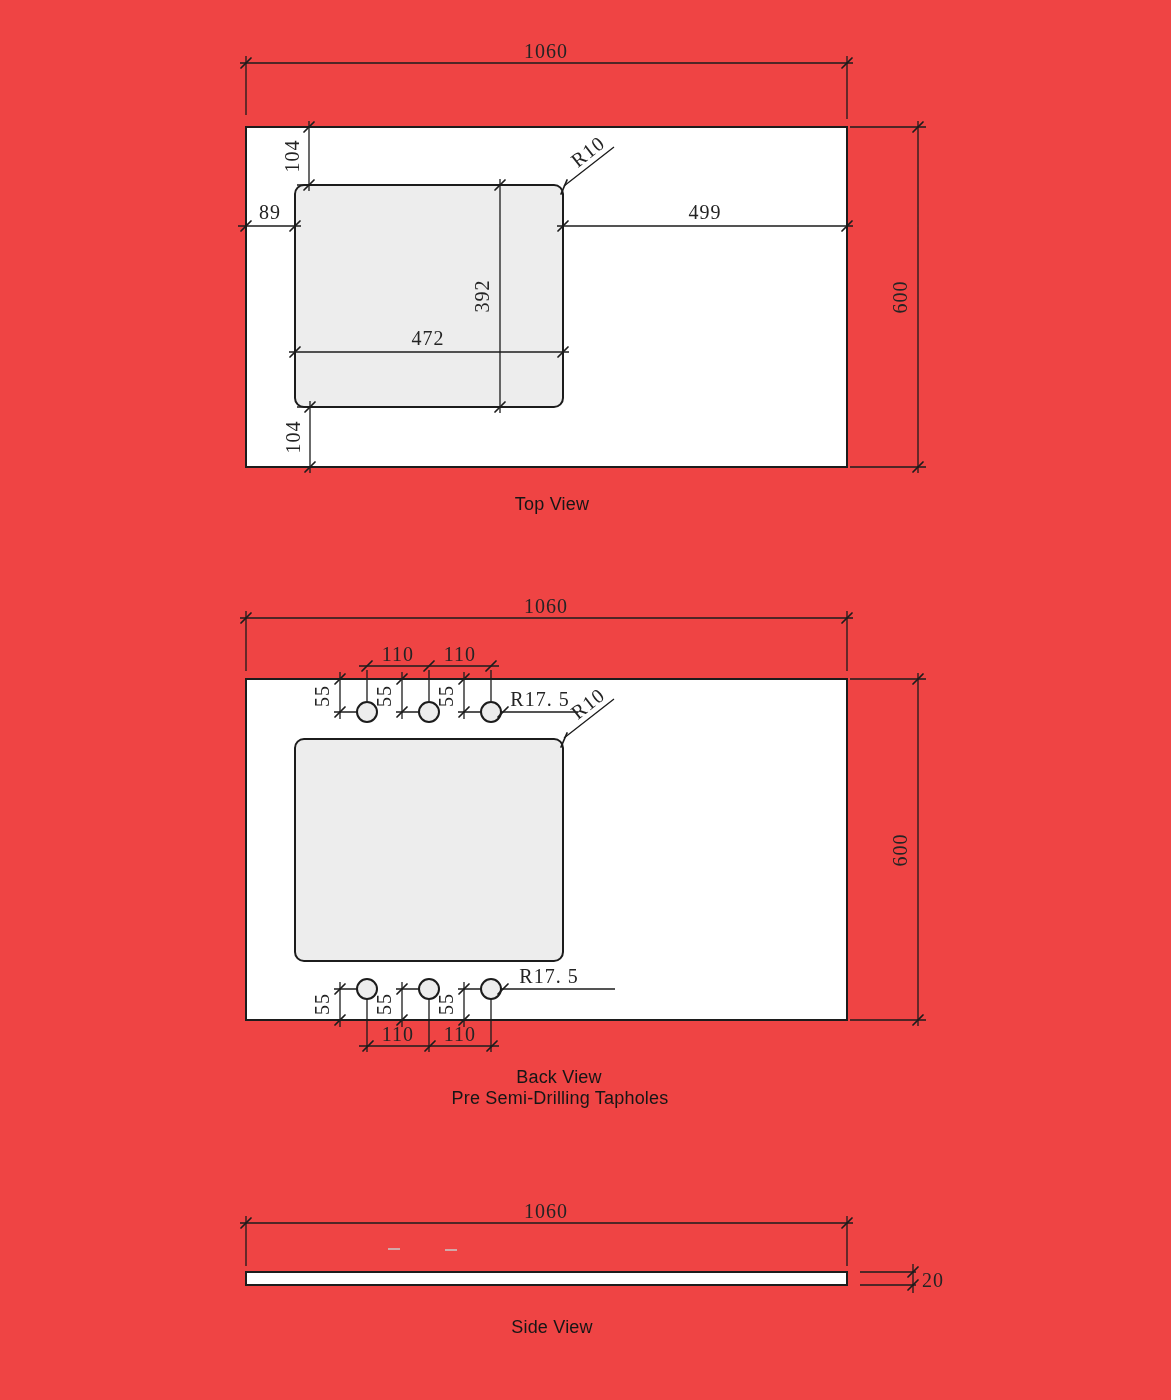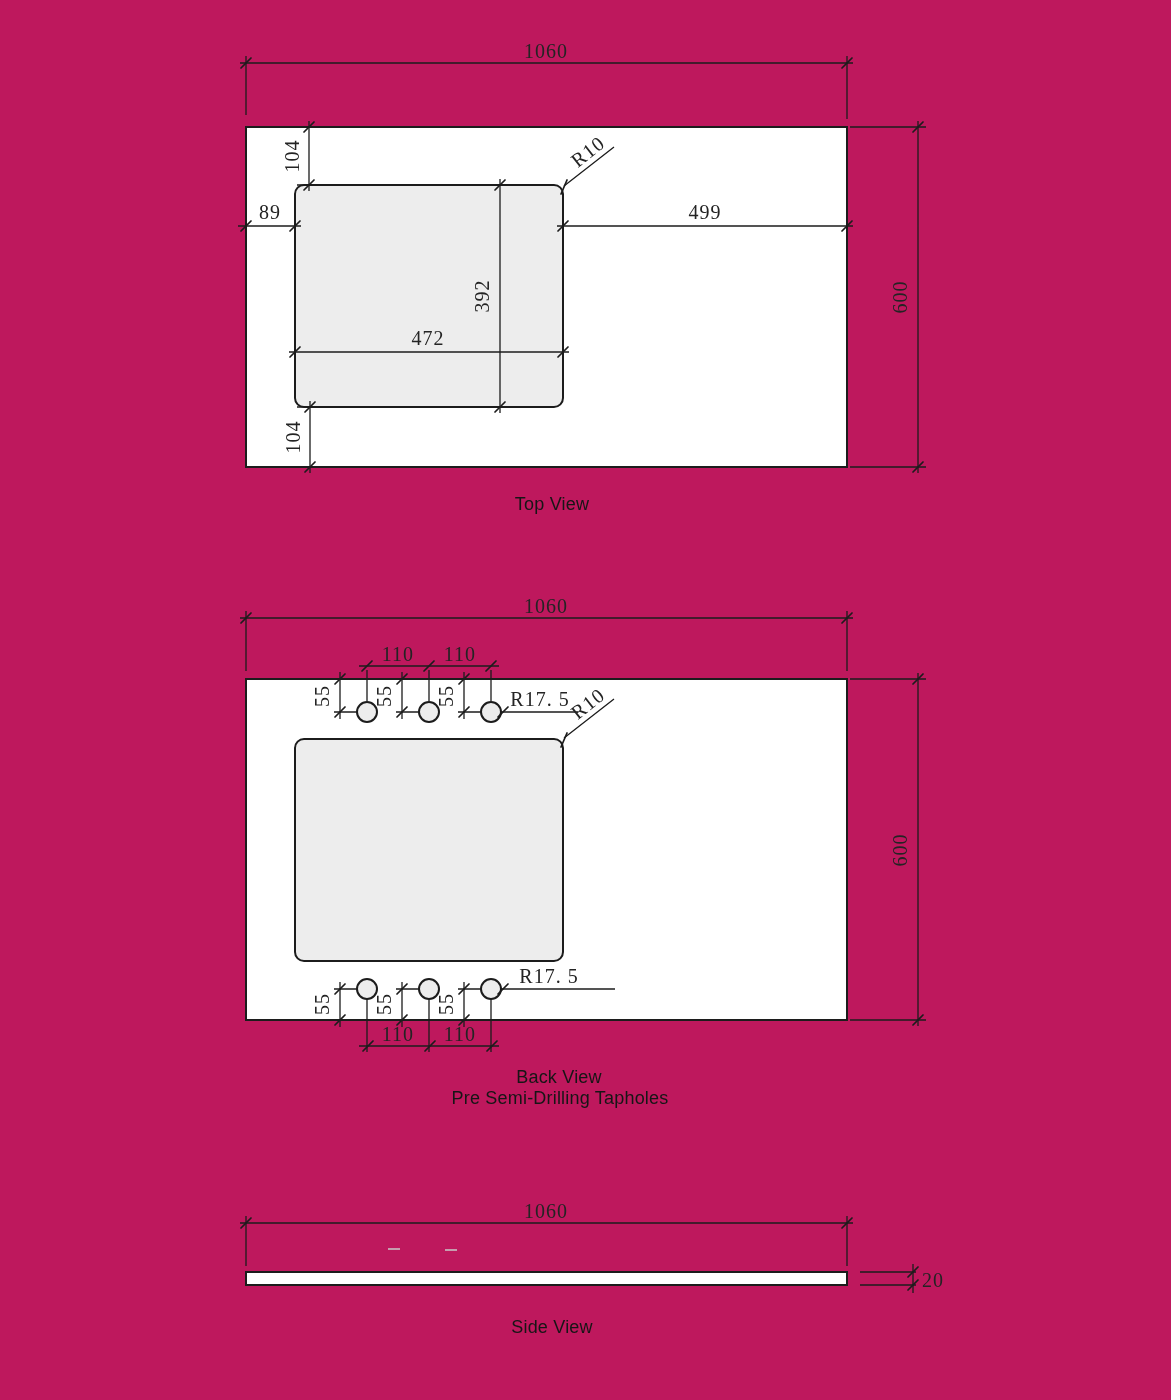--- a/index.html
+++ b/index.html
@@ -1,16 +1,16 @@
 <!DOCTYPE html>
 <html><head>
 <meta charset="utf-8">
 <style>
   html,body{margin:0;padding:0;background:#ffffff;}
-  .canvas{position:relative;width:1171px;height:1400px;background:#be185d;overflow:hidden;}
+  .canvas{position:relative;width:1171px;height:1400px;background:#ef4444;overflow:hidden;}
   svg{display:block;}
   .ln{stroke:#1c1c1c;stroke-width:1.3;fill:none;stroke-linecap:butt;}
   .tk{stroke:#1c1c1c;stroke-width:1.7;fill:none;stroke-linecap:round;}
   .outline{stroke:#1c1c1c;stroke-width:2;fill:#ffffff;}
   .cutout{stroke:#1c1c1c;stroke-width:2;fill:#ededed;}
   .hole{stroke:#1c1c1c;stroke-width:2;fill:#ededed;}
   .faint{stroke:#c9c9c9;stroke-width:1.6;fill:none;}
   .dimtxt{font-family:"Liberation Serif","DejaVu Serif",serif;font-size:20px;fill:#242424;letter-spacing:1px;}
   .title{font-family:"Liberation Sans","DejaVu Sans",sans-serif;font-size:18px;fill:#161616;letter-spacing:0.2px;}
 </style>

